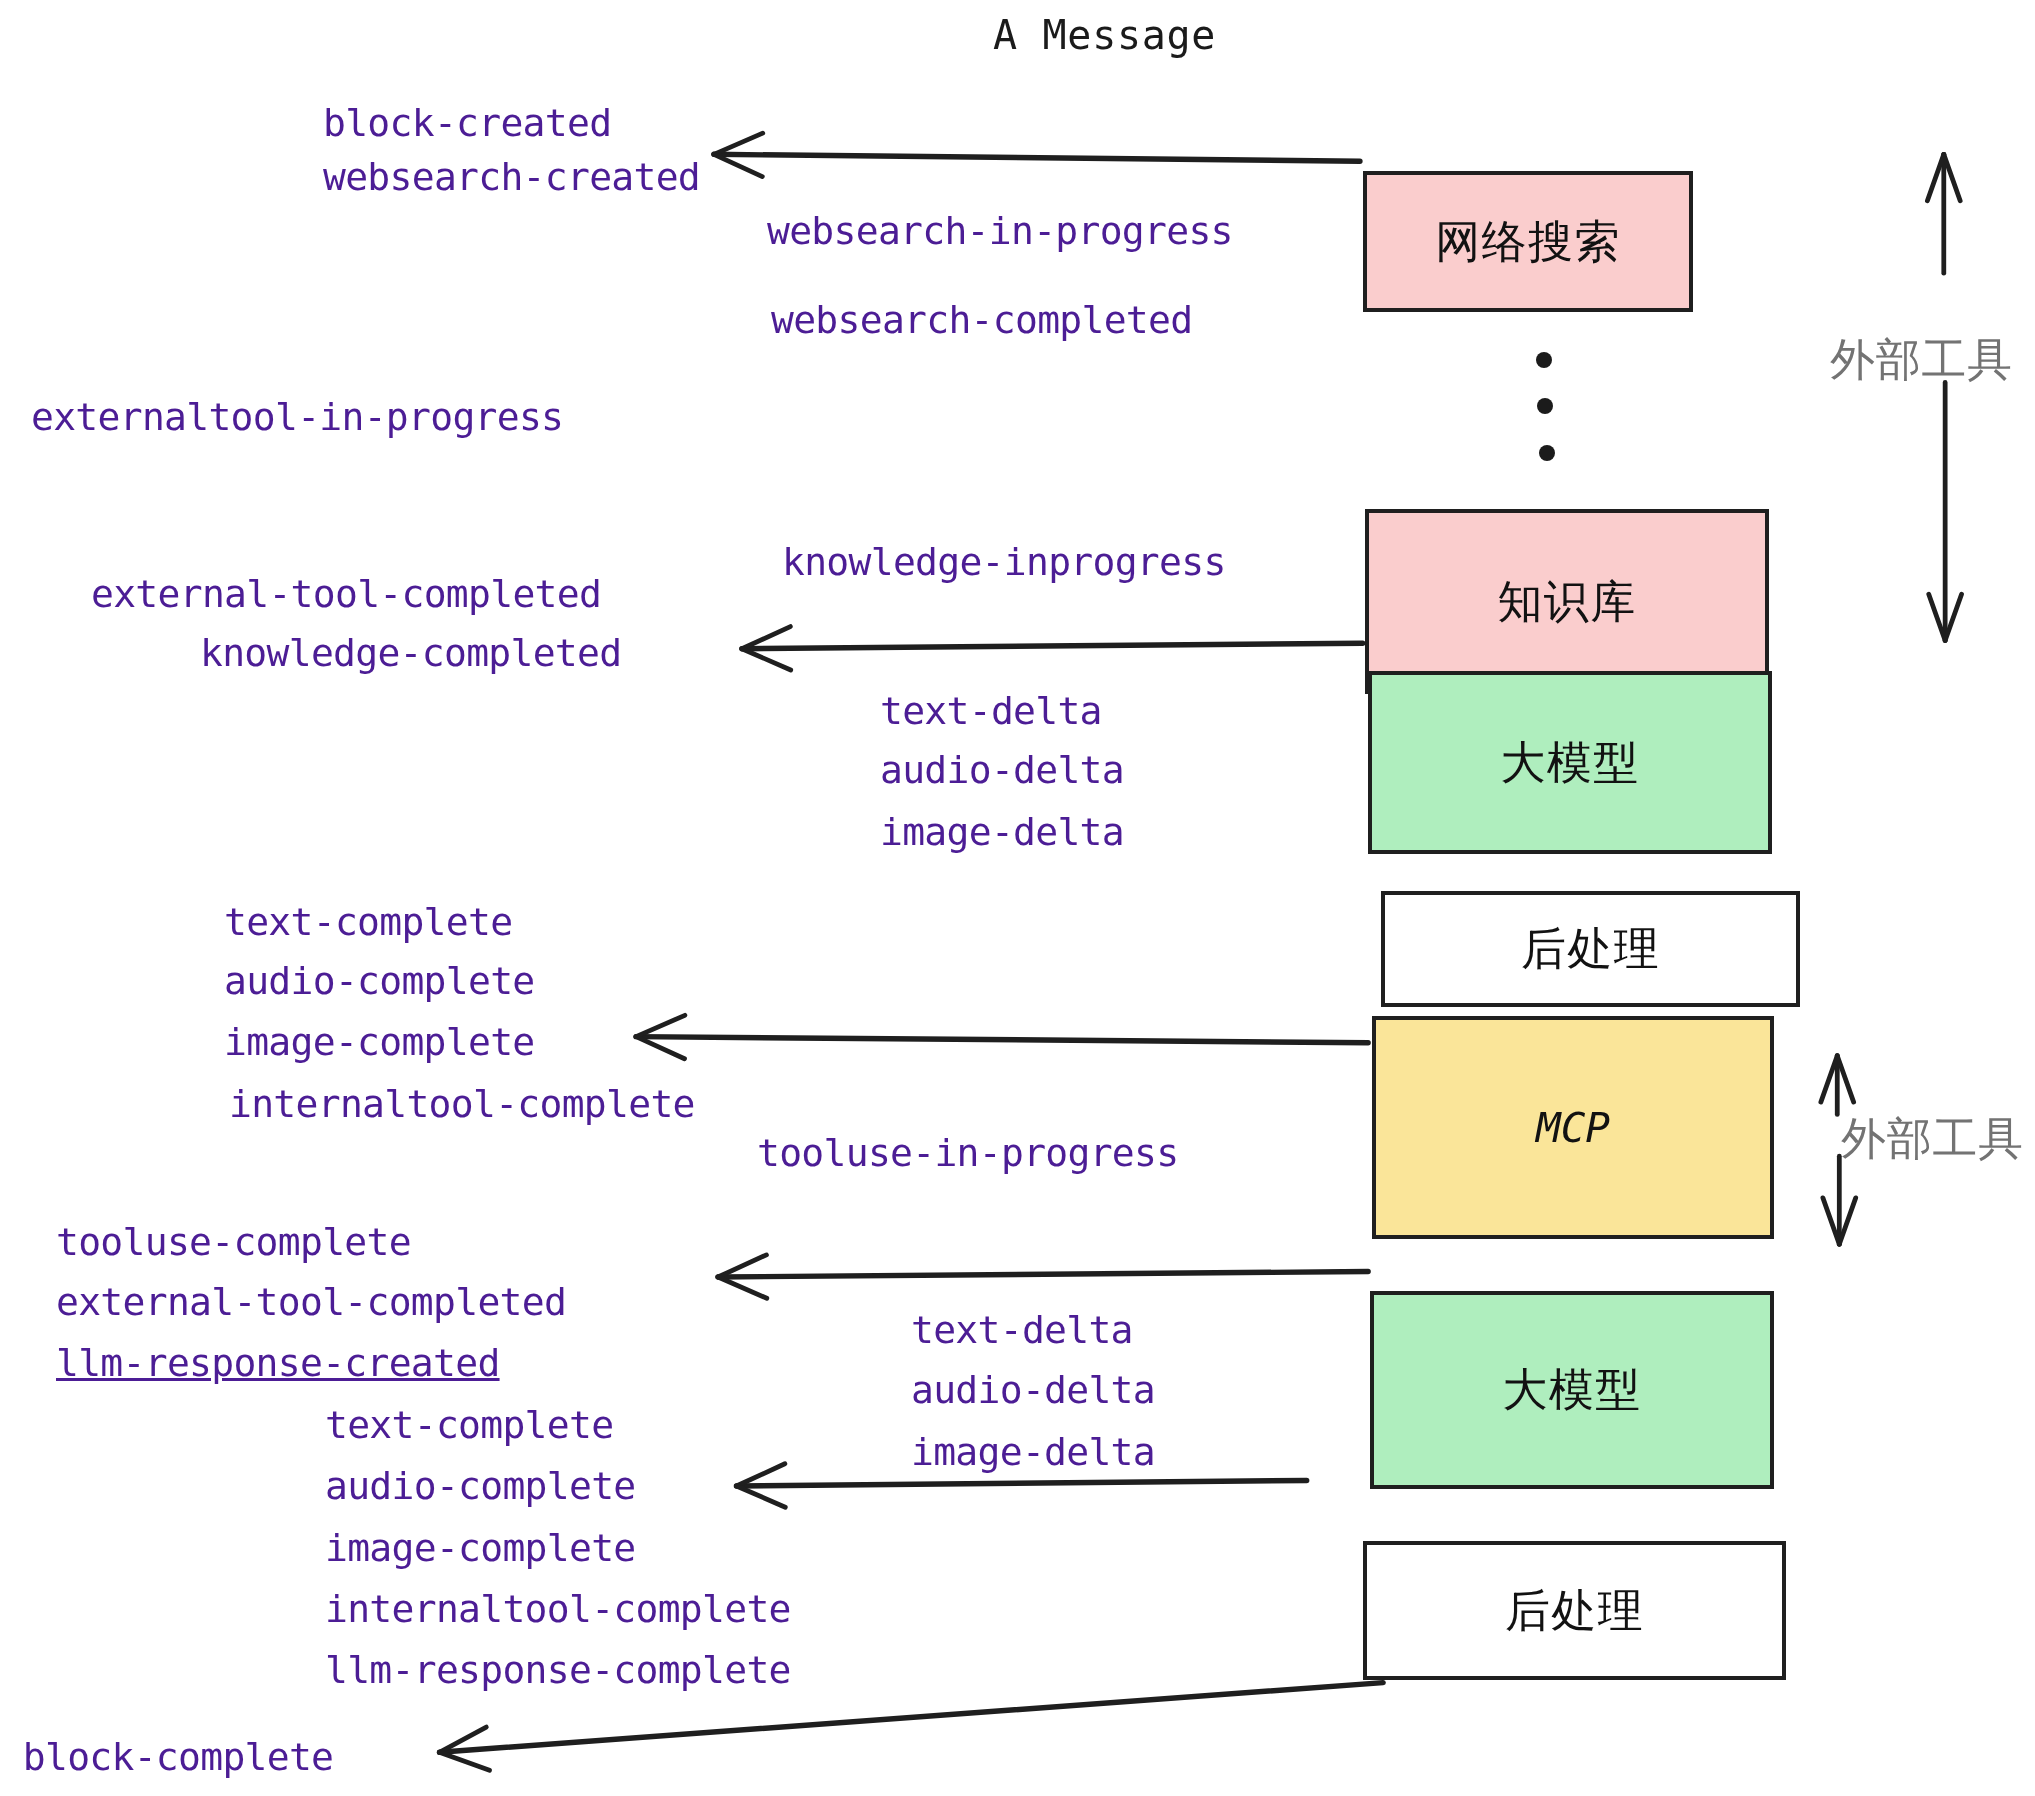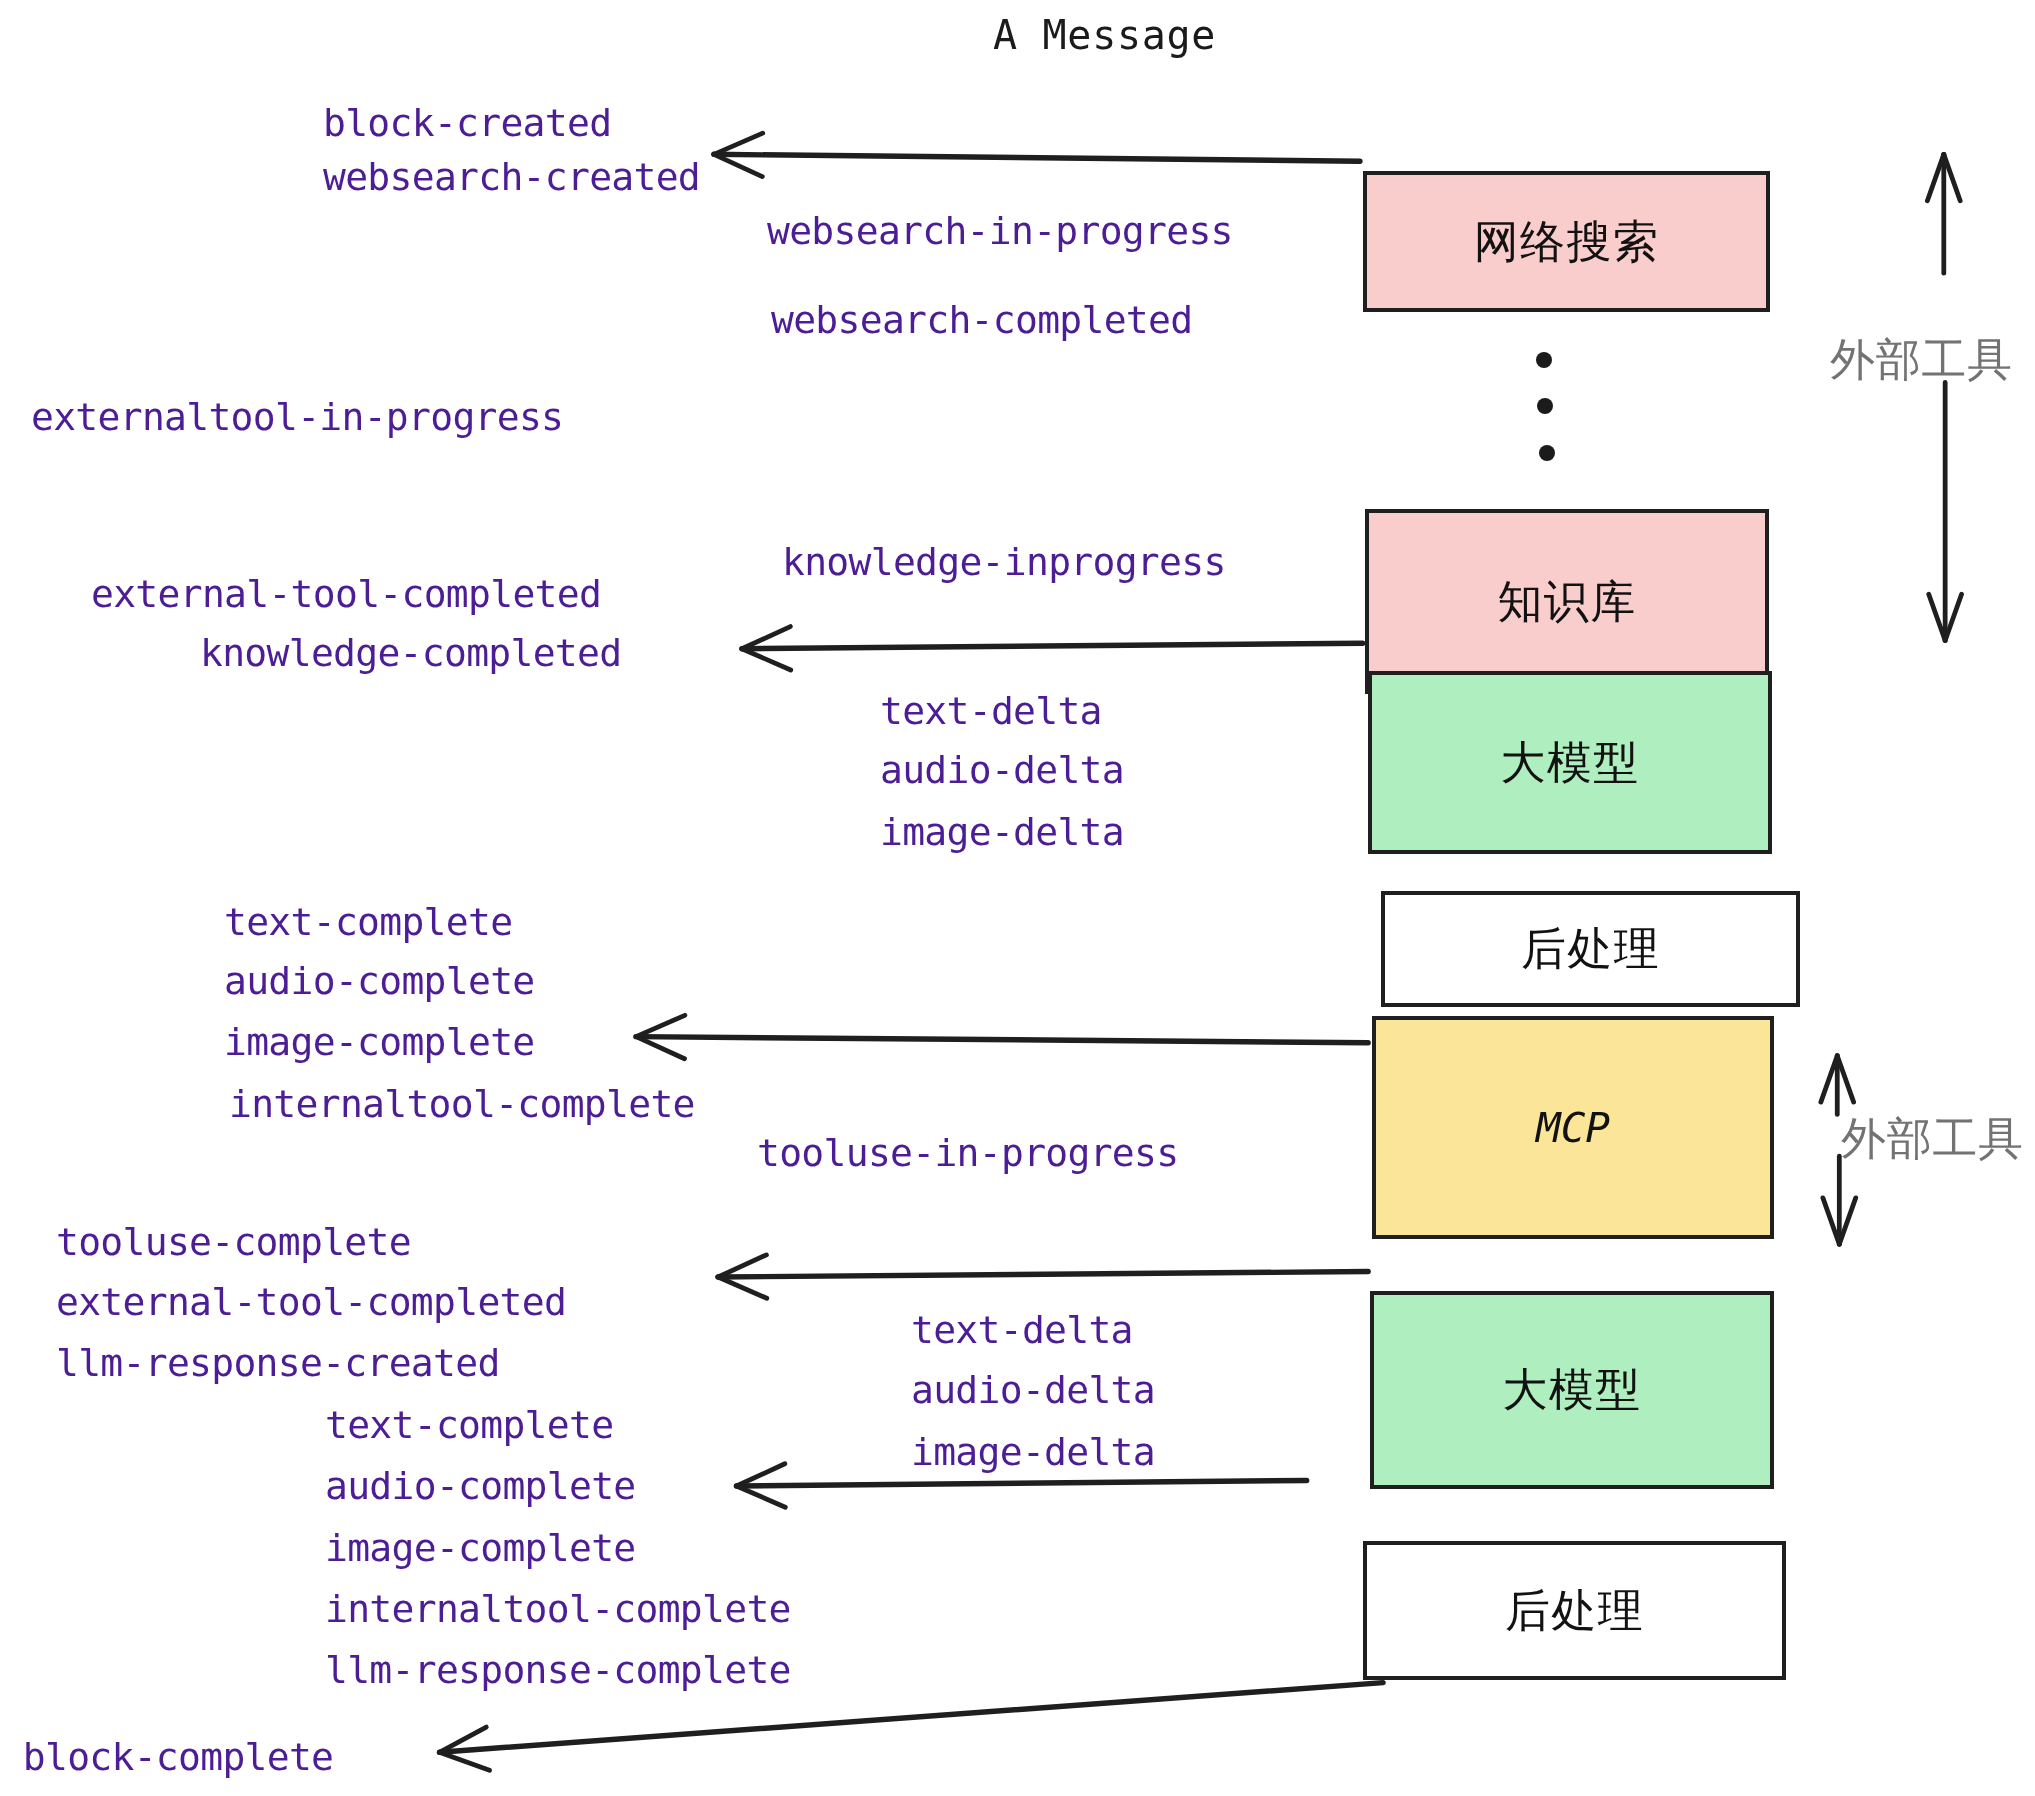--- a/index.html
+++ b/index.html
@@ -79,21 +79,21 @@
   }
 </style>
 </head>
 <body>
 
 <div id="canvas">
 
   <div class="title" id="diagram-title" style="left:977px; top:12.3px;">A Message</div>
 
   <div id="boxes-layer">
-      <div class="box" style="left: 1347px; top: 171px; width: 407px; height: 141px; background: rgb(250, 205, 205);">
+      <div class="box" style="left: 1347px; top: 171px; width: 330px; height: 141px; background: rgb(250, 205, 205);">
         <span class="boxlabel">网络搜索</span>
       </div>
       <div class="box" style="left: 1349px; top: 509px; width: 404px; height: 185px; background: rgb(250, 205, 205);">
         <span class="boxlabel">知识库</span>
       </div>
       <div class="box" style="left: 1352px; top: 671px; width: 404px; height: 183px; background: rgb(175, 238, 190);">
         <span class="boxlabel">大模型</span>
       </div>
       <div class="box" style="left: 1365px; top: 891px; width: 419px; height: 116px; background: rgb(255, 255, 255);">
         <span class="boxlabel">后处理</span>
@@ -129,21 +129,21 @@
       <div class="evt" style="left: 864px; top: 692px;">text-delta</div>
       <div class="evt" style="left: 864px; top: 751px;">audio-delta</div>
       <div class="evt" style="left: 864px; top: 813px;">image-delta</div>
       <div class="evt" style="left: 208px; top: 903px;">text-complete</div>
       <div class="evt" style="left: 208px; top: 962px;">audio-complete</div>
       <div class="evt" style="left: 208px; top: 1023px;">image-complete</div>
       <div class="evt" style="left: 213px; top: 1085px;">internaltool-complete</div>
       <div class="evt" style="left: 741px; top: 1134px;">tooluse-in-progress</div>
       <div class="evt" style="left: 40px; top: 1223px;">tooluse-complete</div>
       <div class="evt" style="left: 40px; top: 1283px;">external-tool-completed</div>
-      <div class="evt" style="left: 40px; top: 1344px;">llm-response-created</div>
+      <div class="evt" style="left: 40px; top: 1344px; text-decoration: underline;">llm-response-created</div>
       <div class="evt" style="left: 895px; top: 1311px;">text-delta</div>
       <div class="evt" style="left: 895px; top: 1371px;">audio-delta</div>
       <div class="evt" style="left: 895px; top: 1433px;">image-delta</div>
       <div class="evt" style="left: 309px; top: 1406px;">text-complete</div>
       <div class="evt" style="left: 309px; top: 1467px;">audio-complete</div>
       <div class="evt" style="left: 309px; top: 1529px;">image-complete</div>
       <div class="evt" style="left: 309px; top: 1590px;">internaltool-complete</div>
       <div class="evt" style="left: 309px; top: 1651px;">llm-response-complete</div>
       <div class="evt" style="left: 6.8px; top: 1738px;">block-complete</div>
     </div>

